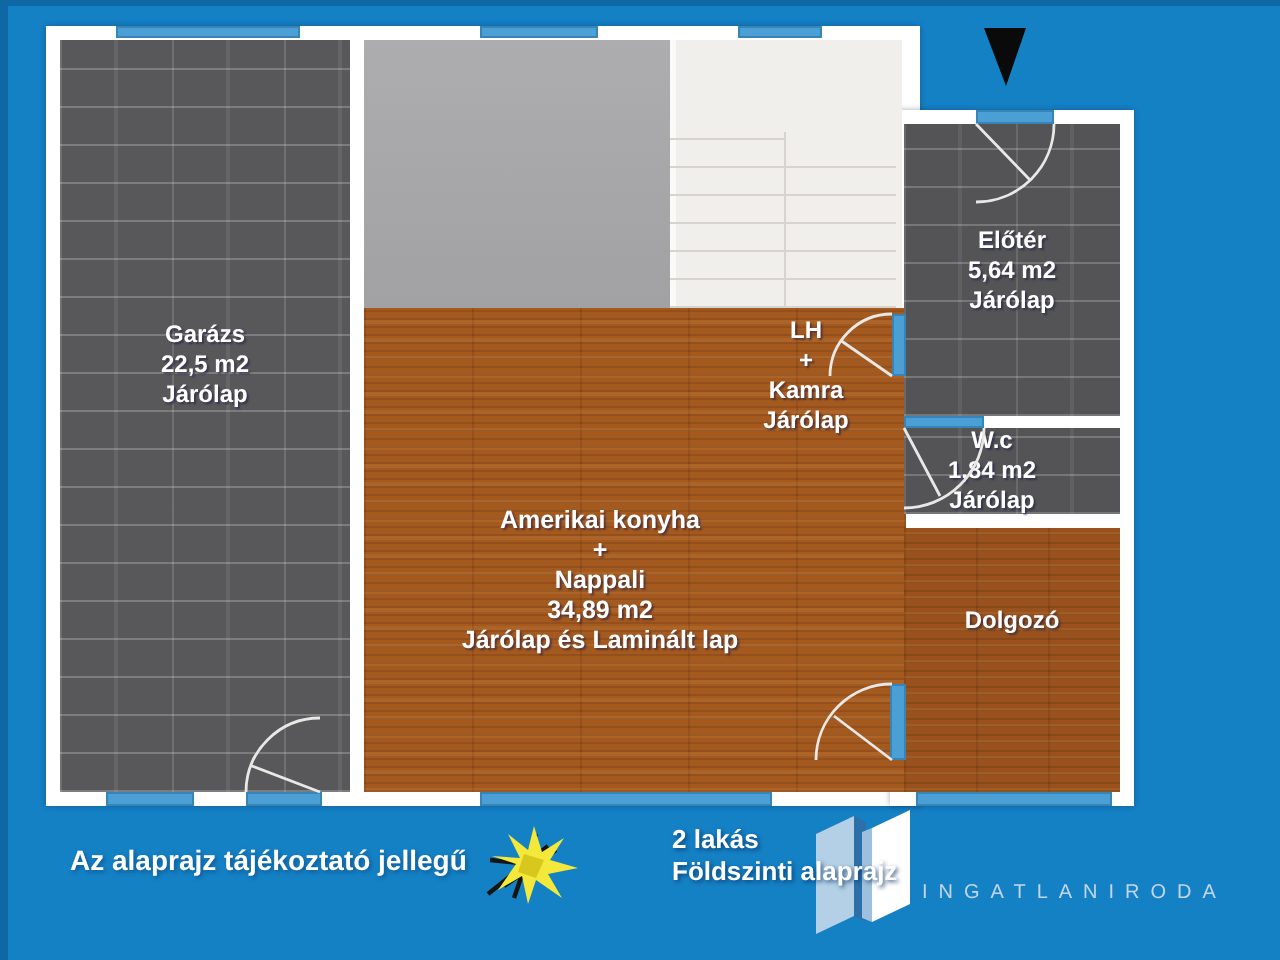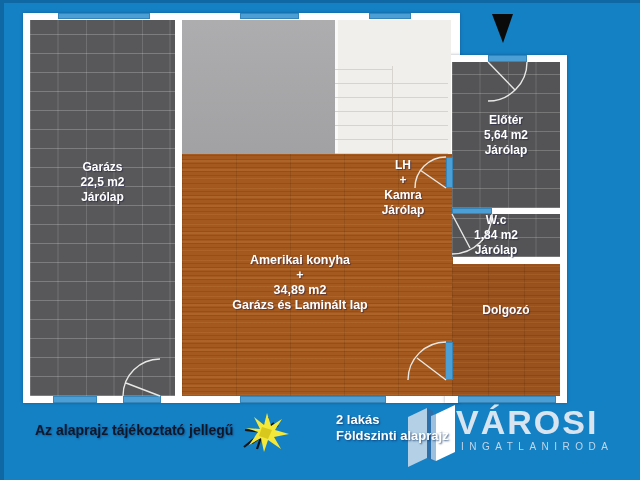--- a/index.html
+++ b/index.html
@@ -24,21 +24,21 @@
       repeating-linear-gradient(90deg, rgba(60,25,0,.14) 0 1px, transparent 1px 54px);}
   .wood2{background-color:#99521d;
     background-image:
       repeating-linear-gradient(0deg, rgba(0,0,0,.11) 0 1px, transparent 1px 4px),
       repeating-linear-gradient(0deg, rgba(255,190,115,.09) 0 2px, transparent 2px 8px),
       repeating-linear-gradient(90deg, rgba(60,25,0,.15) 0 1px, transparent 1px 36px);}
   .win{position:absolute;background:#4c9fd5;box-shadow:inset 0 0 0 1px rgba(15,85,135,.35);}
   .room-label{position:absolute;color:#fff;font-weight:bold;font-size:12px;line-height:15px;
       text-align:center;text-shadow:1px 1px 1px rgba(25,25,70,.55);white-space:nowrap;}
   .room-label.big{font-size:12.5px;margin-top:20px;}
-  .disclaimer{position:absolute;left:35px;top:422px;color:#0f172a;font-weight:bold;font-size:14px;
+  .disclaimer{position:absolute;left:35px;top:422px;color:#ffffff;font-weight:bold;font-size:14px;
       text-shadow:1px 1px 2px rgba(10,50,100,.5);}
   .plan-title{position:absolute;left:336px;top:412px;width:190px;text-align:left;color:#fff;
       font-weight:bold;font-size:13px;line-height:16px;text-shadow:1px 1px 2px rgba(10,50,100,.75);z-index:6;}
   .logo-name{position:absolute;left:456px;top:403px;color:#d8e5f1;font-weight:bold;font-size:34px;
       letter-spacing:2px;line-height:38px;z-index:5;}
   .logo-sub{position:absolute;left:461px;top:441px;color:#c2d6e8;font-size:10px;letter-spacing:5.5px;z-index:5;}
   .edge-top{position:absolute;left:0;top:0;width:640px;height:3px;background:#0f67a4;}
   .edge-left{position:absolute;left:0;top:0;width:4px;height:480px;background:#0f67a4;}
   svg{position:absolute;left:0;top:0;z-index:4;}
 </style>
@@ -101,22 +101,23 @@
 
   <div class="room-label" style="left:30px;top:160px;width:145px;">
     <div>Garázs</div>
     <div>22,5 m2</div>
     <div>Járólap</div>
   </div>
 
   <div class="room-label big" style="left:185px;top:233px;width:230px;">
     <div>Amerikai konyha</div>
     <div>+</div>
+    <div>Nappali</div>
     <div>34,89 m2</div>
-    <div>Garázs és Laminált lap</div>
+    <div>Járólap és Laminált lap</div>
   </div>
 
   <div class="room-label" style="left:353px;top:158px;width:100px;">
     <div>LH</div>
     <div>+</div>
     <div>Kamra</div>
     <div>Járólap</div>
   </div>
 
   <div class="room-label" style="left:452px;top:113px;width:108px;">
@@ -135,16 +136,15 @@
     <div>Dolgozó</div>
   </div>
 
   <div class="disclaimer">Az alaprajz tájékoztató jellegű</div>
 
   <div class="plan-title">
     <div>2 lakás</div>
     <div>Földszinti alaprajz</div>
   </div>
 
-  <div class="logo-name">VÁROSI</div>
   <div class="logo-sub">INGATLANIRODA</div>
 
 </div>
 
 </body></html>

